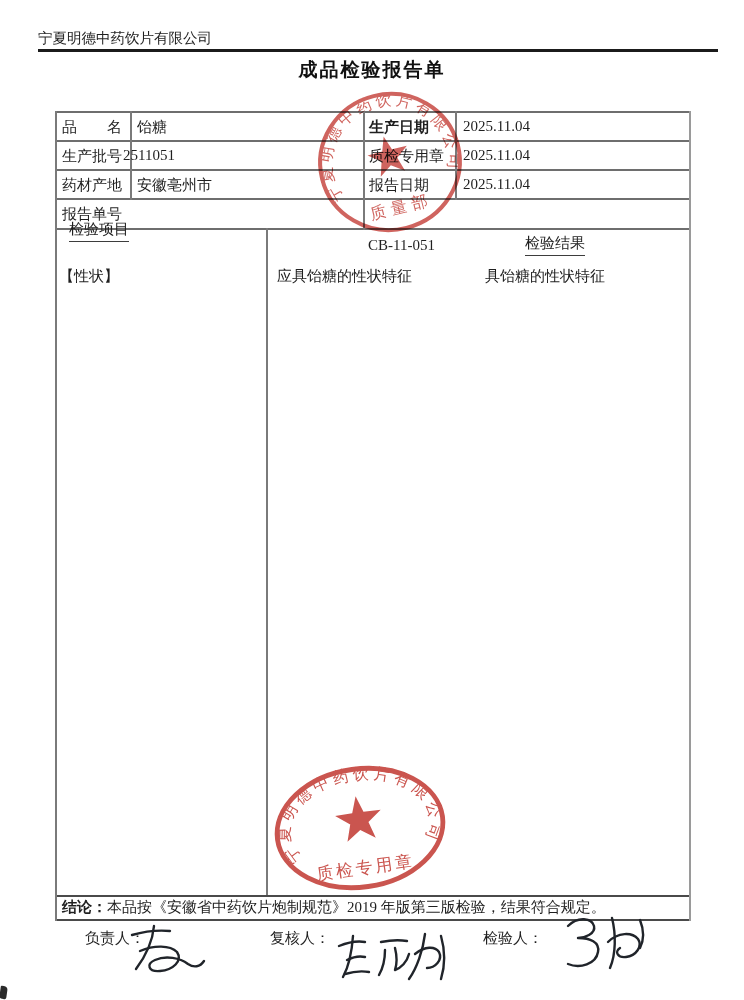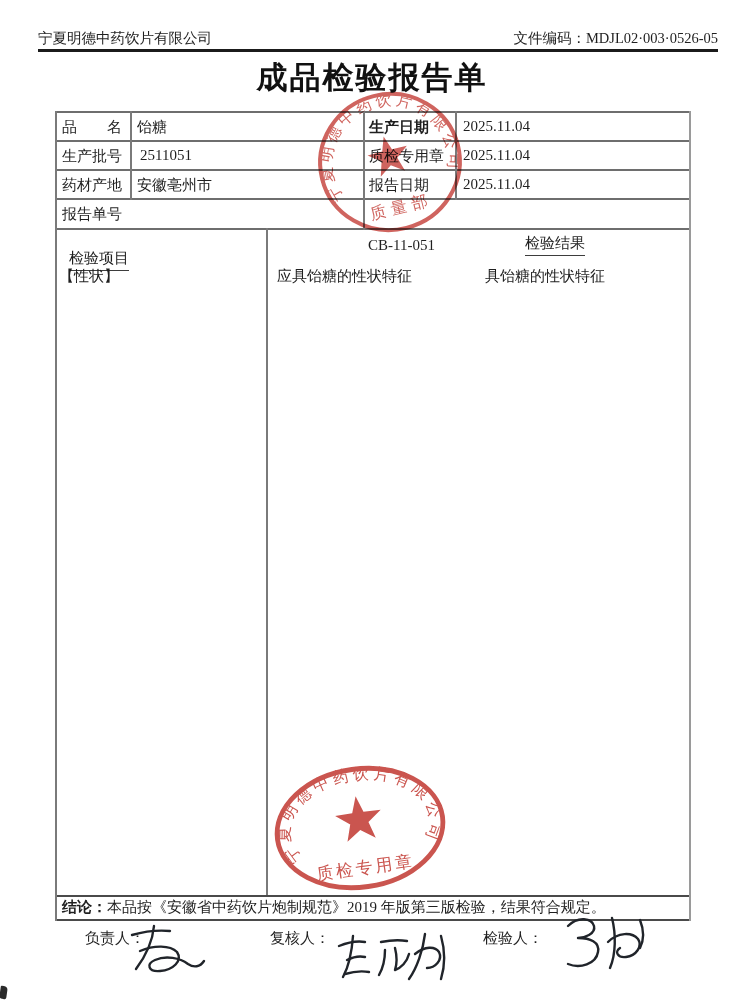--- a/index.html
+++ b/index.html
@@ -1,40 +1,39 @@
 <!DOCTYPE html>
 <html><head>
 <meta charset="utf-8">
 <style>
   html,body{margin:0;padding:0;background:#ffffff;}
   .page{position:relative;width:744px;height:1000px;background:#ffffff;overflow:hidden;
         font-family:"Liberation Serif","DejaVu Serif",serif;color:#1f1f1f;}
   .t{position:absolute;white-space:nowrap;font-size:15px;color:#1f1f1f;}
   .hd{font-size:14.5px;}
   .title{position:absolute;left:0;top:57px;width:744px;text-align:center;
-         font-size:31px;font-weight:bold;letter-spacing:2px;color:#111;}
+         font-size:19px;font-weight:bold;letter-spacing:2px;color:#111;}
   .hline{position:absolute;height:2px;background:#6e6e6e;}
   .vline{position:absolute;width:2px;background:#7a7a7a;}
   .rule{position:absolute;height:2.5px;background:#1b1b1b;}
   .uh{border-bottom:1.6px solid #3d3d3d;padding-bottom:2px;}
   .bold{font-weight:bold;margin-top:44px;}
   .stamp{position:absolute;mix-blend-mode:multiply;}
   .sig{position:absolute;}
   .sig path{fill:none;stroke:#20242a;stroke-width:2.4;stroke-linecap:round;stroke-linejoin:round;}
   .stamp text{font-family:"Liberation Serif","DejaVu Serif",serif;}
   .artifact{position:absolute;left:0;top:986px;width:7px;height:13px;background:#2a2a2a;
             border-radius:1px 4px 2px 3px;transform:rotate(8deg);}
 </style>
 </head>
 <body>
 
 <div class="page">
 
   <span class="t hd" style="left:38px;top:29px;">宁夏明德中药饮片有限公司</span>
-  <span class="t hd" style="right:26px;top:29px;"><span>文件编码：</span><span>MDJL02·003·0526-05</span></span>
   <div class="rule" style="left:38px;width:680px;top:49px;"></div>
 
   <div class="title">成品检验报告单</div>
 
   <div class="hline" style="left:55px;width:636px;top:111px;"></div>
   <div class="hline" style="left:55px;width:636px;top:140px;"></div>
   <div class="hline" style="left:55px;width:636px;top:169px;"></div>
   <div class="hline" style="left:55px;width:636px;top:198px;"></div>
   <div class="hline" style="left:55px;width:636px;top:228px;"></div>
   <div class="hline" style="left:55px;width:636px;top:895px;background:#4a4a4a;"></div>
@@ -46,33 +45,33 @@
   <div class="vline" style="left:363px;top:111px;height:119px;"></div>
   <div class="vline" style="left:455px;top:111px;height:89px;"></div>
   <div class="vline" style="left:266px;top:228px;height:667px;"></div>
 
   <span class="t" style="left:62px;top:118px;">品　　名</span>
   <span class="t" style="left:137px;top:118px;">饴糖</span>
   <span class="t" style="left:369px;top:118px;font-weight:bold;">生产日期</span>
   <span class="t" style="left:463px;top:118px;">2025.11.04</span>
 
   <span class="t" style="left:62px;top:147px;">生产批号</span>
-  <span class="t" style="left:140px;top:147px;">2511051</span>
+  <span class="t" style="left:123px;top:147px;">2511051</span>
   <span class="t" style="left:369px;top:147px;">质检专用章</span>
   <span class="t" style="left:463px;top:147px;">2025.11.04</span>
 
   <span class="t" style="left:62px;top:176px;">药材产地</span>
   <span class="t" style="left:137px;top:176px;">安徽亳州市</span>
   <span class="t" style="left:369px;top:176px;">报告日期</span>
   <span class="t" style="left:463px;top:176px;">2025.11.04</span>
 
   <span class="t" style="left:62px;top:205px;">报告单号</span>
   <span class="t" style="left:368px;top:205px;margin-top:32px;">CB-11-051</span>
 
-  <span class="t uh" style="left:69px;top:249px;">检验项目</span>
+  <span class="t uh" style="left:69px;top:220px;">检验项目</span>
   <span class="t uh" style="left:525px;top:234px;">检验结果</span>
 
   <span class="t" style="left:59px;top:267px;">【性状】</span>
   <span class="t" style="left:277px;top:267px;text-align:right;">应具饴糖的性状特征</span>
   <span class="t" style="left:485px;top:267px;text-align:right;">具饴糖的性状特征</span>
 
   <svg class="stamp" style="left:314px;top:86px;transform:rotate(-14deg);opacity:.82;" width="152" height="152" viewBox="0 0 150 150">
     <ellipse cx="75" cy="75" rx="69" ry="67" fill="none" stroke="#c5423b" stroke-width="4"></ellipse>
     <path id="arcTop" d="M20.5,94.2 A58,56 0 1 1 129.5,94.2" fill="none" stroke="none"></path>
     <text font-size="15.5" fill="#c5423b" letter-spacing="3.5">

